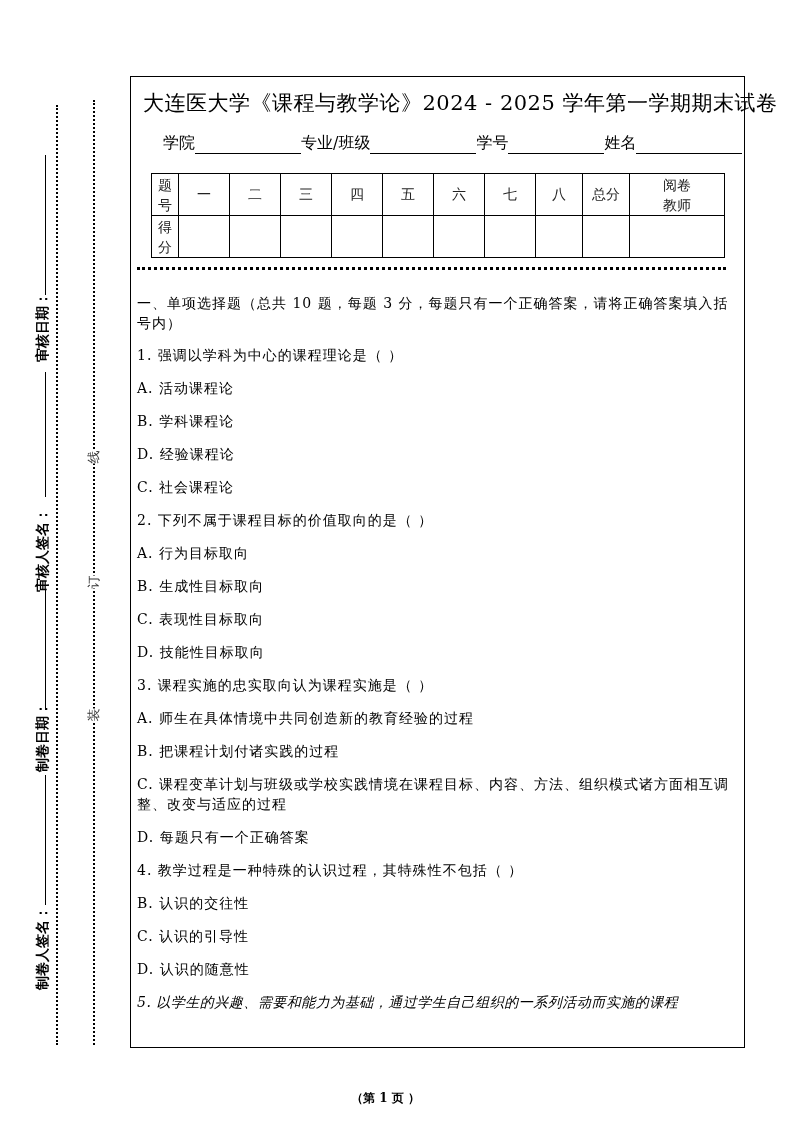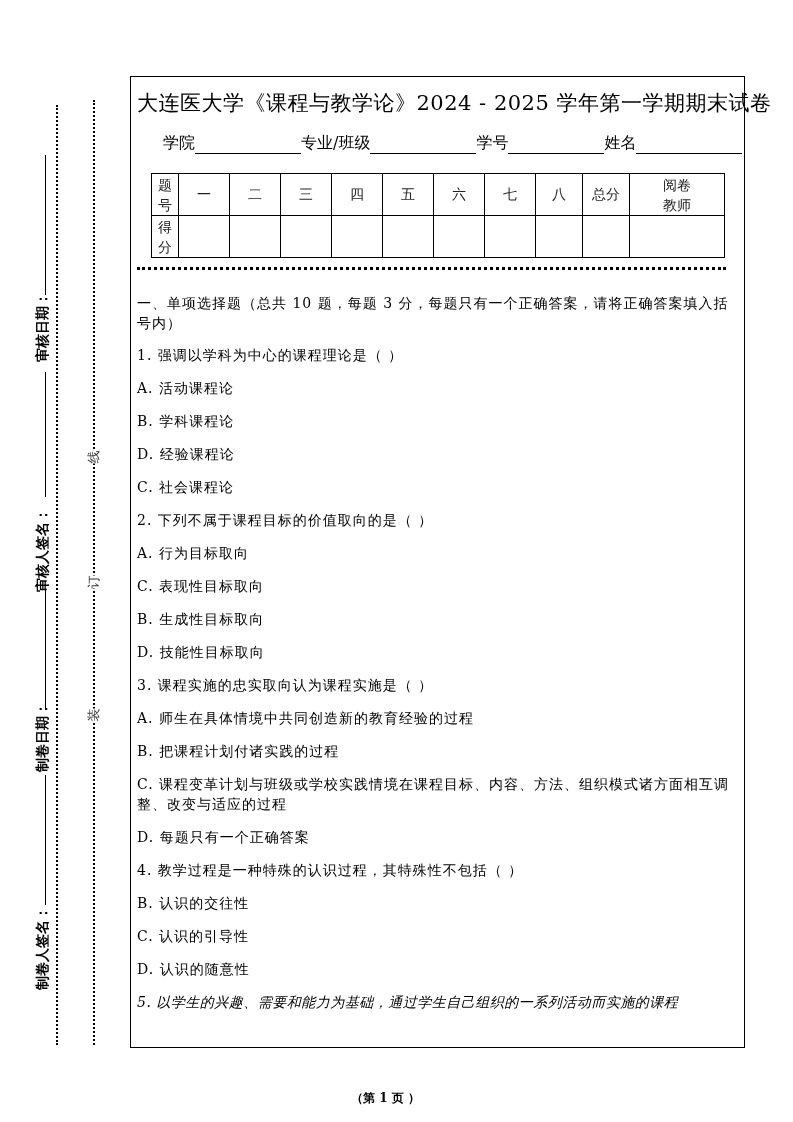--- a/index.html
+++ b/index.html
@@ -5,21 +5,21 @@
   html, body { margin: 0; padding: 0; background: #ffffff; }
   body { width: 793px; height: 1122px; position: relative; overflow: hidden; font-family: "DejaVu Serif", serif; color: #000; }
   .vline-dotted { position: absolute; width: 0; border-left: 2px dotted #000; }
   .side-label {
     position: absolute; transform: rotate(-90deg); transform-origin: left top;
     font-family: "DejaVu Sans", sans-serif; font-weight: bold; font-size: 14px; white-space: nowrap;
   }
   .side-underline { position: absolute; width: 0; border-left: 1px solid #000; }
   .bind-char { position: absolute; font-size: 13px; color: #333; transform: rotate(-90deg); background: #fff; line-height: 14px; }
   .frame { position: absolute; left: 130px; top: 76px; width: 615px; height: 972px; border: 1px solid #000; box-sizing: border-box; }
-  .title { position: absolute; left: 6px; top: 12px; font-size: 21px; letter-spacing: 0.5px; white-space: nowrap; }
+  .title { position: absolute; left: 12px; top: 12px; font-size: 21px; letter-spacing: 0.5px; white-space: nowrap; }
   .info-row { position: absolute; left: 32px; top: 56px; font-size: 16px; display: flex; align-items: flex-end; white-space: nowrap; }
   .info-row .blank { display: inline-block; border-bottom: 1px solid #000; height: 14px; }
   table.score { position: absolute; left: 20px; top: 96px; border-collapse: collapse; font-size: 14px; }
   table.score td { border: 1px solid #000; text-align: center; vertical-align: middle; padding: 0; height: 41px; color: #222; }
   table.score td.narrow { width: 26px; line-height: 20px; }
   .dotted-sep { position: absolute; left: 6px; top: 190px; width: 589px; border-top: 3px dotted #000; }
   .content { position: absolute; left: 6px; top: 216px; width: 605px; font-size: 14px; line-height: 20px; }
   .content p { margin: 0 0 13px 0; letter-spacing: 1px; }
   .content p.section { margin-bottom: 12px; }
   .footer { position: absolute; left: 0; width: 771px; top: 1068px; text-align: center; font-size: 12px; font-weight: bold; margin-top: 22px; }
@@ -108,22 +108,22 @@
     <p class="section">一、单项选择题（总共 10 题，每题 3 分，每题只有一个正确答案，请将正确答案填入括号内）</p>
 
     <p>1. 强调以学科为中心的课程理论是（   ）</p>
     <p>A. 活动课程论</p>
     <p>B. 学科课程论</p>
     <p>D. 经验课程论</p>
     <p>C. 社会课程论</p>
 
     <p>2. 下列不属于课程目标的价值取向的是（   ）</p>
     <p>A. 行为目标取向</p>
+    <p>B. 生成性目标取向</p>
     <p>C. 表现性目标取向</p>
-    <p>B. 生成性目标取向</p>
     <p>D. 技能性目标取向</p>
 
     <p>3. 课程实施的忠实取向认为课程实施是（   ）</p>
     <p>A. 师生在具体情境中共同创造新的教育经验的过程</p>
     <p>B. 把课程计划付诸实践的过程</p>
     <p>C. 课程变革计划与班级或学校实践情境在课程目标、内容、方法、组织模式诸方面相互调整、改变与适应的过程</p>
     <p>D. 每题只有一个正确答案</p>
 
     <p>4. 教学过程是一种特殊的认识过程，其特殊性不包括（   ）</p>
     <p>B. 认识的交往性</p>

